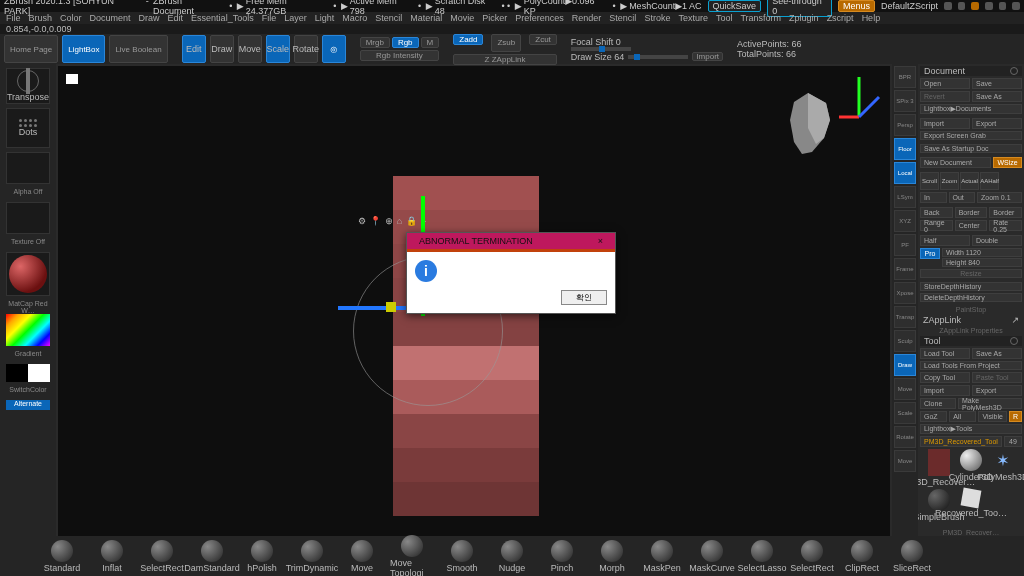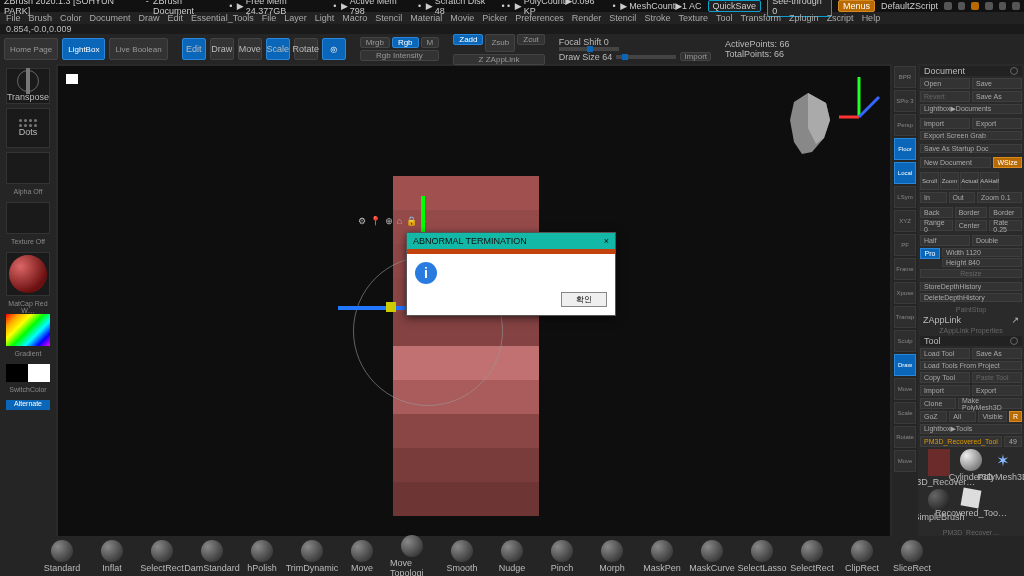--- a/index.html
+++ b/index.html
@@ -27,21 +27,21 @@
   .sm-ico.orange{background:#b86a00}
 
   
   .menubar{height:12px;background:#222;display:flex;gap:8px;padding:0 6px;align-items:center;font-size:8px}
   .menubar span{color:#aaa}
 
   .coordbar{height:10px;background:#1a1a1a;padding:0 6px;font-size:8px;color:#888;display:flex;align-items:center}
 
   
   .toolbar{height:30px;background:#252525;display:flex;align-items:center;padding:0 4px;gap:4px}
-  .tool-btn{height:22px;background:#333;border:1px solid #444;padding:0 5px;display:flex;align-items:center;justify-content:center;font-size:8px;color:#999;border-radius:2px}
+  .tool-btn{height:28px;background:#333;border:1px solid #444;padding:0 5px;display:flex;align-items:center;justify-content:center;font-size:8px;color:#999;border-radius:2px}
   .tool-btn.blue{background:#0a66b8;border-color:#2a86d8;color:#fff}
   .tool-btn.sq{width:24px}
   .tool-gap{width:6px}
   .slider-group{display:flex;flex-direction:column;gap:1px;font-size:7px;color:#888}
   .slider-group .track{width:60px;height:4px;background:#444;position:relative}
   .slider-group .thumb{position:absolute;top:-1px;width:6px;height:6px;background:#0a66b8}
 
   
   .main{display:flex;height:480px}
   .left-tools{width:56px;background:#252525;display:flex;flex-direction:column;align-items:center;gap:4px;padding:4px 2px}
@@ -60,21 +60,21 @@
 
   .geom{position:absolute;left:335px;top:110px;display:flex;flex-direction:column}
   .slab{width:146px;height:34px}
   .gizmo-ring{position:absolute;left:295px;top:190px;width:150px;height:150px;border:1px solid #999;border-radius:50%;opacity:.6}
   .yarrow{position:absolute;left:363px;top:130px;width:4px;height:120px;background:linear-gradient(#0f0,#0f0)}
   .xarrow{position:absolute;left:280px;top:240px;width:120px;height:4px;background:#27f}
   .toolicons{position:absolute;left:300px;top:150px;display:flex;gap:4px;font-size:9px;color:#999}
 
   
   .dialog{position:absolute;left:348px;top:166px;width:210px;background:#fff;border:1px solid #555;box-shadow:0 2px 8px rgba(0,0,0,.6)}
-  .dialog .dtitle{background:#14b8a6;color:#000;font-size:9px;padding:3px 6px;display:flex;border-bottom:5px solid #c2410c}
+  .dialog .dtitle{background:#be185d;color:#000;font-size:9px;padding:3px 12px;display:flex;border-bottom:3px solid #c2410c}
   .dialog .dtitle span:first-child{flex:1;color:#111}
   .dialog .dclose{color:#111;font-family:Arial}
   .dialog .dbody{display:flex;gap:6px;padding:8px 8px 4px;font-size:8px;color:#111}
   .dialog .info-ico{flex:0 0 22px;height:22px;border-radius:50%;background:#2a7be0;color:#fff;font-weight:bold;display:flex;align-items:center;justify-content:center;font-size:14px}
   .dialog .dmsg{color:#111;line-height:1.25}
   .dialog .dbtns{display:flex;justify-content:flex-end;padding:4px 8px 8px}
   .dialog button{font-size:8px;padding:1px 14px;background:#efefef;border:1px solid #888;color:#000}
 
   
   .rstrip{width:26px;background:#252525;display:flex;flex-direction:column;gap:2px;padding:2px;align-items:center}
@@ -199,21 +199,21 @@
   <div style="display:flex;flex-direction:column;gap:2px">
     <div style="display:flex;gap:2px">
       <div class="tool-btn" style="height:11px">Mrgb</div>
       <div class="tool-btn blue" style="height:11px">Rgb</div>
       <div class="tool-btn" style="height:11px">M</div>
     </div>
     <div class="tool-btn" style="height:11px">Rgb Intensity</div>
   </div>
   <div class="tool-gap"></div>
   <div style="display:flex;flex-direction:column;gap:2px">
-    <div style="display:flex;gap:2px">
+    <div style="display:flex;gap:8px">
       <div class="tool-btn blue" style="height:11px">Zadd</div>
       <div class="tool-btn" style="height:18px">Zsub</div>
       <div class="tool-btn" style="height:11px">Zcut</div>
     </div>
     <div class="tool-btn" style="height:11px">Z ZAppLink</div>
   </div>
   <div class="tool-gap"></div>
   <div class="slider-group">
     <div><span>Focal Shift 0</span><div class="track">
           <div class="thumb" style="left:28px"></div>

